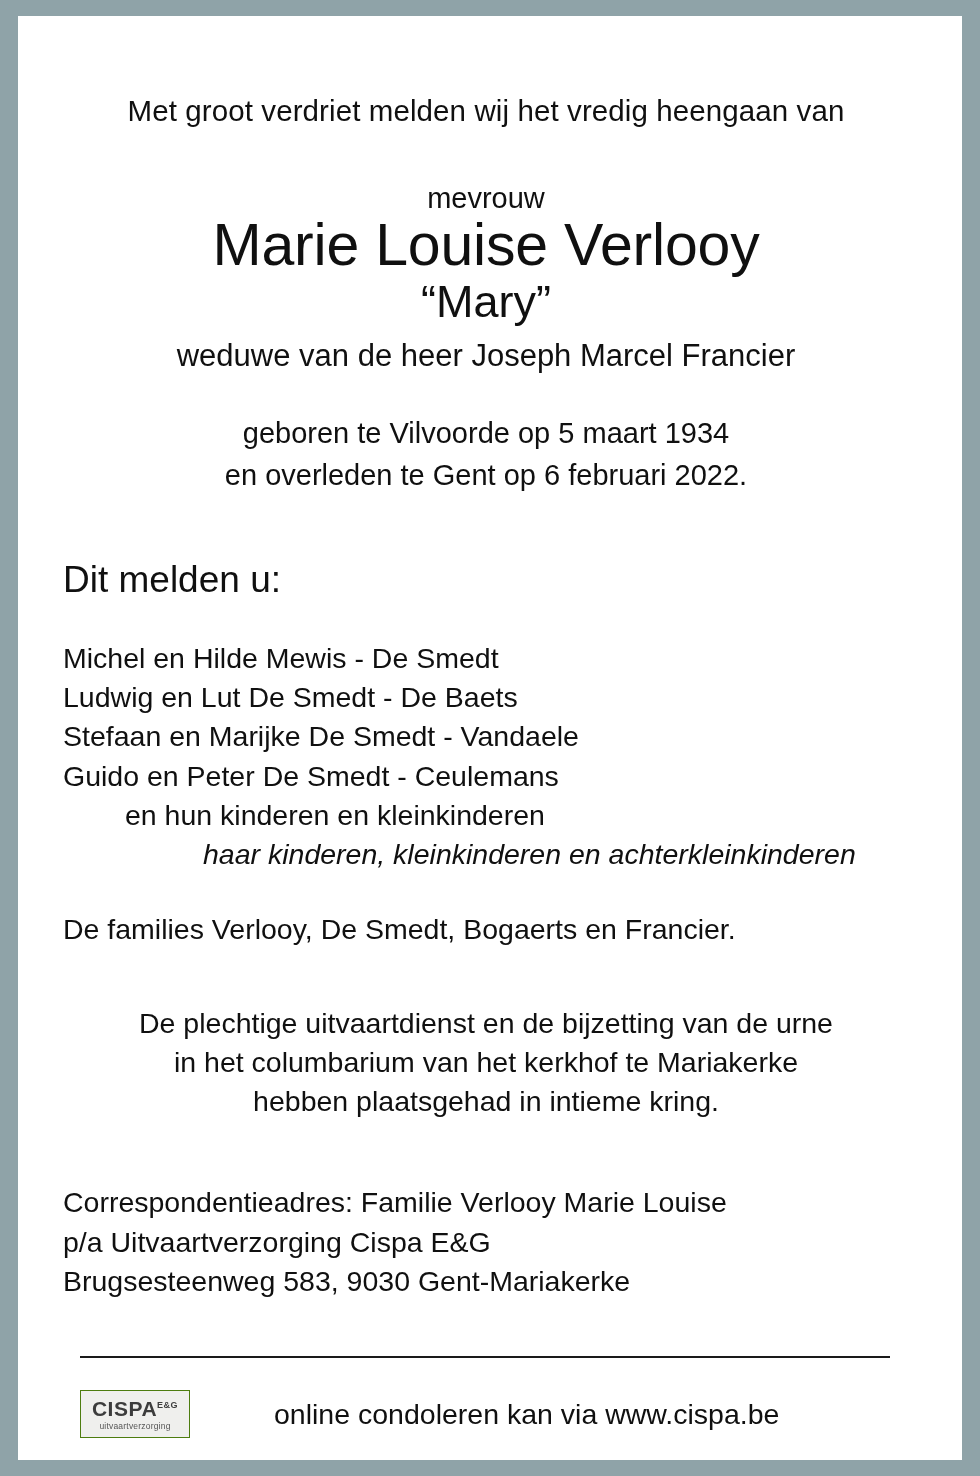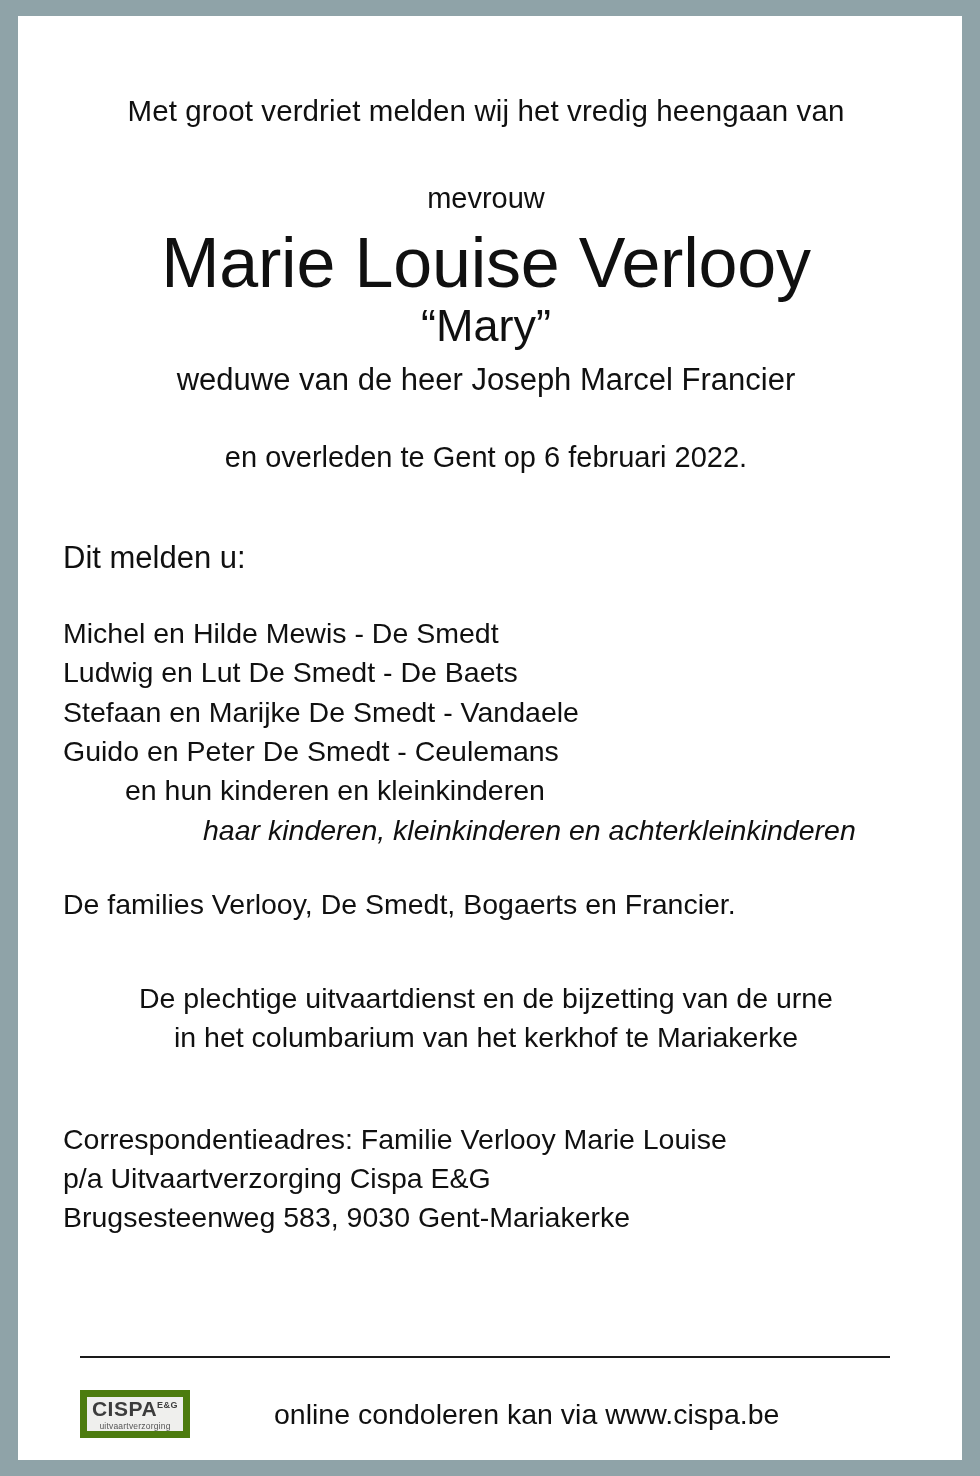--- a/index.html
+++ b/index.html
@@ -39,42 +39,42 @@
   .line-intro {
     margin-top: 78px;
     font-size: 29.5px;
     letter-spacing: 0.1px;
   }
   .line-mevrouw {
     margin-top: 54px;
     font-size: 29px;
   }
   .name {
-    margin-top: 12px;
-    font-size: 70px;
+    margin-top: 0;
+    font-size: 59px;
     line-height: 1.05;
     letter-spacing: -0.2px;
   }
   .nickname {
     font-size: 45px;
     line-height: 1.1;
   }
   .spouse {
     margin-top: 12px;
     font-size: 31px;
   }
   .dates {
     margin-top: 38px;
     font-size: 29px;
     line-height: 1.45;
   }
 
   .announce-label {
     margin-top: 62px;
-    font-size: 31px;
+    font-size: 37px;
   }
 
   .family-list {
     margin-top: 38px;
     font-size: 28.5px;
     line-height: 1.38;
   }
   .family-list .indent1 { padding-left: 62px; }
   .family-list .indent2 {
     padding-left: 140px;
@@ -113,21 +113,21 @@
     top: 1366px;
     width: 820px;
     height: 64px;
     display: flex;
     align-items: center;
   }
   .logo {
     width: 110px;
     height: 48px;
     background: #efefed;
-    border: 7px solid #4d7c0f;
+    border: 1px solid #4d7c0f;
     box-sizing: border-box;
     display: flex;
     flex-direction: column;
     align-items: center;
     justify-content: center;
     line-height: 1;
   }
   .logo-main {
     font-size: 21px;
     font-weight: bold;
@@ -160,39 +160,41 @@
 
     <div class="center line-mevrouw">mevrouw</div>
 
     <div class="center name">Marie Louise Verlooy</div>
 
     <div class="center nickname">“Mary”</div>
 
     <div class="center spouse">weduwe van de heer Joseph Marcel Francier</div>
 
     <div class="center dates">
+      <div>geboren te Vilvoorde op 5 maart 1934</div>
       <div>en overleden te Gent op 6 februari 2022.</div>
     </div>
 
     <div class="left announce-label">Dit melden u:</div>
 
     <div class="left family-list">
       <div>Michel en Hilde Mewis - De Smedt</div>
       <div>Ludwig en Lut De Smedt - De Baets</div>
       <div>Stefaan en Marijke De Smedt - Vandaele</div>
       <div>Guido en Peter De Smedt - Ceulemans</div>
       <div class="indent1">en hun kinderen en kleinkinderen</div>
       <div class="indent2">haar kinderen, kleinkinderen en achterkleinkinderen</div>
     </div>
 
     <div class="left families">De families Verlooy, De Smedt, Bogaerts en Francier.</div>
 
     <div class="center service">
       <div>De plechtige uitvaartdienst en de bijzetting van de urne</div>
       <div>in het columbarium van het kerkhof te Mariakerke</div>
+      <div>hebben plaatsgehad in intieme kring.</div>
     </div>
 
     <div class="left correspondence">
       <div>Correspondentieadres: Familie Verlooy Marie Louise</div>
       <div>p/a Uitvaartverzorging Cispa E&amp;G</div>
       <div>Brugsesteenweg 583, 9030 Gent-Mariakerke</div>
     </div>
 
   </div>
 

